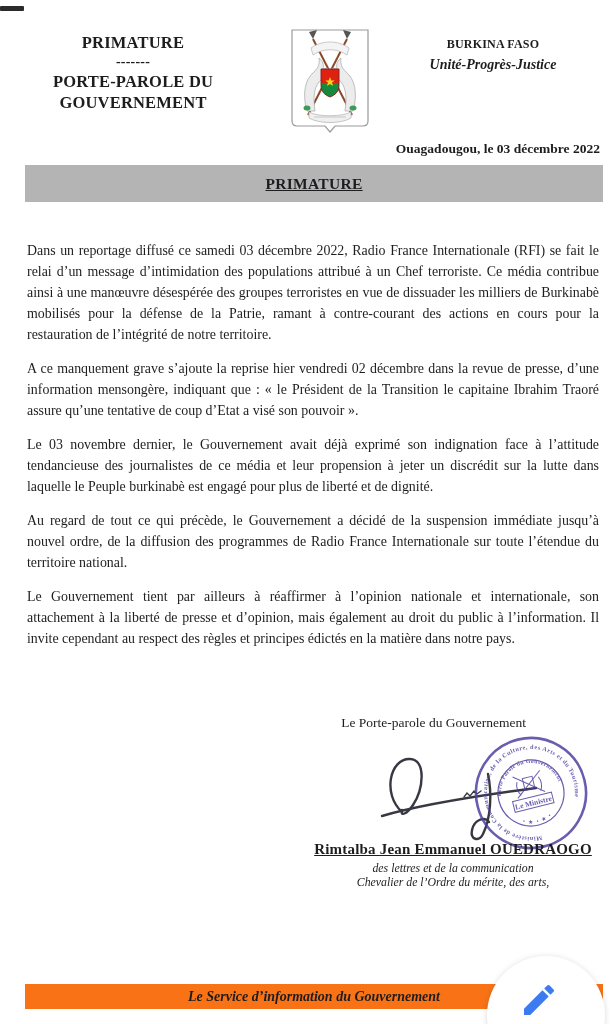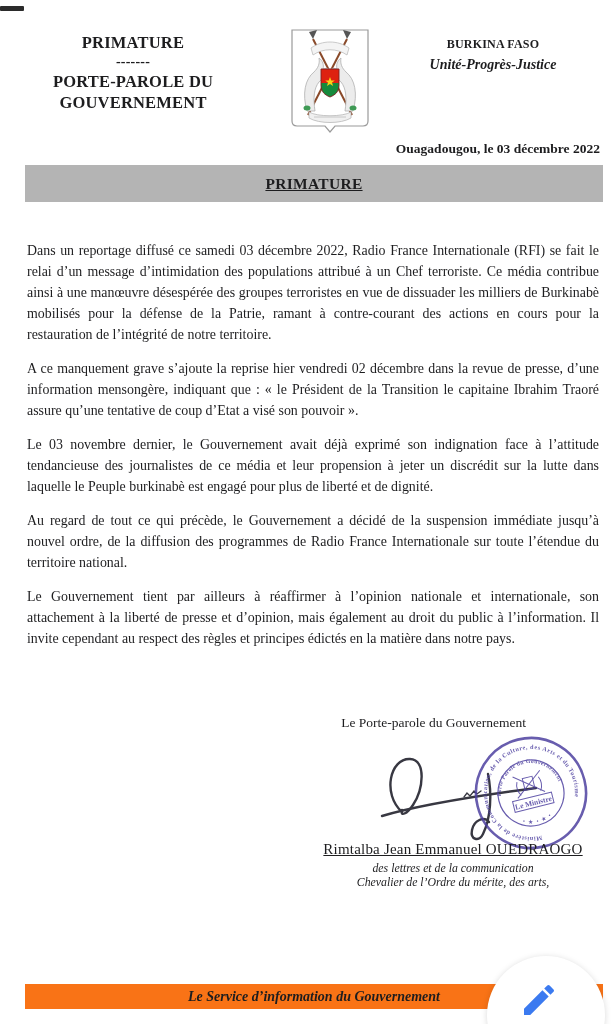--- a/index.html
+++ b/index.html
@@ -24,21 +24,21 @@
   }
   .title-banner span{font-weight:bold;font-size:15.5px;text-decoration:underline;letter-spacing:.3px;}
   
   .body{position:absolute;left:27px;top:240px;width:572px;}
   .body p{margin:0 0 13px 0;font-size:13.9px;line-height:21px;text-align:justify;}
   
   .sig-role{position:absolute;left:316px;top:715px;width:210px;text-align:right;font-size:13.5px;}
   .signature{position:absolute;left:368px;top:748px;width:205px;height:95px;}
   .stamp{position:absolute;left:473px;top:735px;width:116px;height:116px;opacity:.84;transform:rotate(-14deg);}
   .sig-name-block{position:absolute;left:302px;top:841px;width:302px;text-align:center;}
-  .sig-name{font-weight:normal;font-size:15px;text-decoration:underline;letter-spacing:.2px;}
+  .sig-name{font-weight:bold;font-size:15px;text-decoration:underline;letter-spacing:.2px;}
   .sig-honors{font-style:italic;font-size:11.8px;line-height:13.5px;margin-top:4px;}
   
   .footer-bar{
     position:absolute;left:25px;top:984px;width:578px;height:25px;background:#f97316;
     display:flex;align-items:center;justify-content:center;
   }
   .footer-bar span{font-weight:bold;font-style:italic;font-size:14px;}
   
   .fab{
     position:absolute;left:487px;top:956px;width:118px;height:118px;border-radius:50%;

